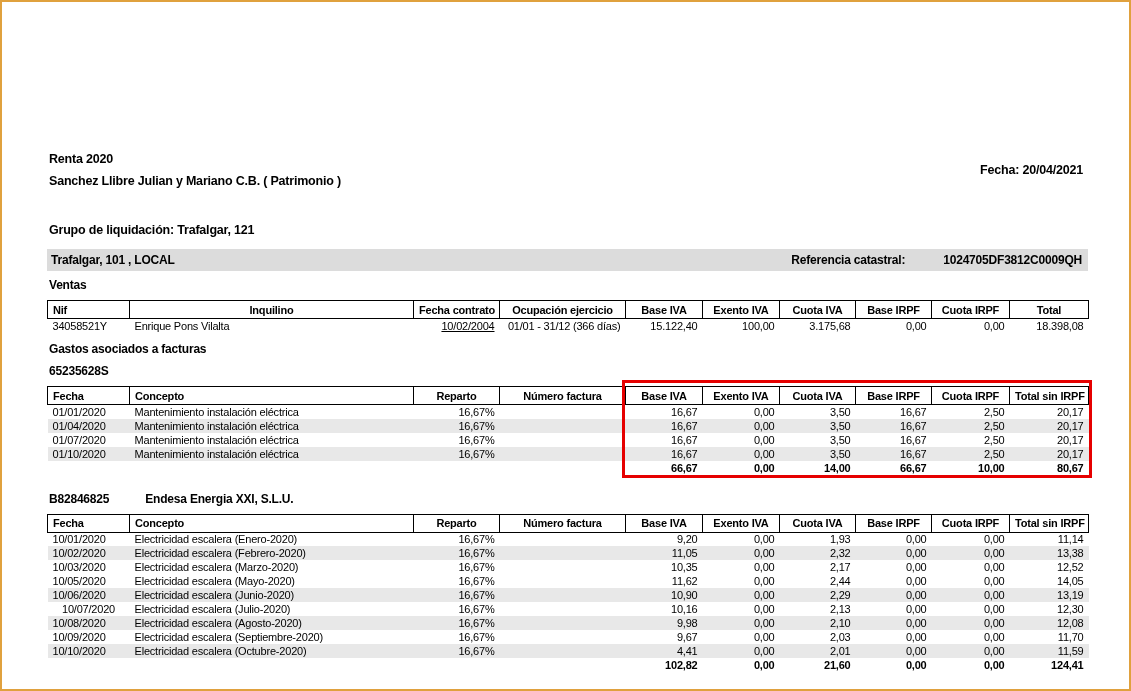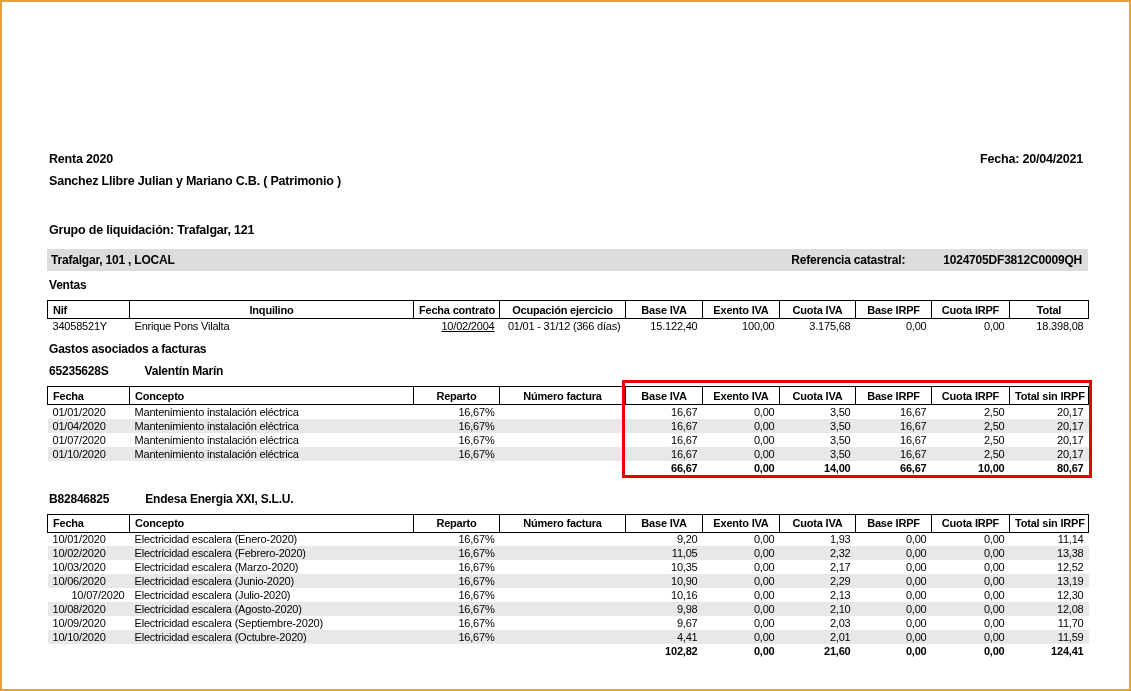--- a/index.html
+++ b/index.html
@@ -18,21 +18,21 @@
   .logo svg{position:absolute; left:0; top:0;}
   .logo .word{
     position:absolute; left:30px; top:42px; font-size:21px; font-weight:bold;
     letter-spacing:2px; color:#111;
   }
   
   .office{position:absolute; left:530px; top:48px; line-height:17px; font-size:12px;}
   .office .name{font-weight:bold; font-size:13px;}
   
   .report-title{position:absolute; left:47px; top:150px; font-size:12.5px; font-weight:bold;}
-  .report-date{position:absolute; right:46px; top:150px; font-size:12.5px; font-weight:bold;}
+  .report-date{position:absolute; right:46px; top:161px; font-size:12.5px; font-weight:bold;}
   .report-owner{position:absolute; left:47px; top:172px; font-size:12.5px; font-weight:bold;}
   .report-group{position:absolute; left:47px; top:221px; font-size:12.5px; font-weight:bold;}
   
   .propbar{
     position:absolute; left:45px; top:247px; width:1041px; height:22px;
     background:var(--bar-bg); display:flex; align-items:center;
     font-size:12px; font-weight:bold; padding:0 4px 0 4px;
   }
   .propbar .ref-label{margin-left:auto;}
   .propbar .ref-value{margin-left:38px; margin-right:2px;}
@@ -123,21 +123,20 @@
           <td style="text-align: right;">18.398,08</td>
         </tr>
       </tbody>
     </table>
 
   <div class="gastos-title">Gastos asociados a facturas</div>
   <div class="providers" id="providers">
       <div class="provider">
         <div class="provider-head">
           <span>65235628S</span>
-          <span class="pname">Valentín Marín</span>
         </div>
         <div class="table-wrap">
           <table class="doc">
             <colgroup>
               <col style="width: 82px;">
               <col style="width: 284px;">
               <col style="width: 86px;">
               <col style="width: 126px;">
               <col style="width: 77px;">
               <col style="width: 77px;">
@@ -291,34 +290,46 @@
                 <td style="text-align: left;">Electricidad escalera (Marzo-2020)</td>
                 <td style="text-align: right;">16,67%</td>
                 <td style="text-align: center;"></td>
                 <td style="text-align: right;">10,35</td>
                 <td style="text-align: right;">0,00</td>
                 <td style="text-align: right;">2,17</td>
                 <td style="text-align: right;">0,00</td>
                 <td style="text-align: right;">0,00</td>
                 <td style="text-align: right;">12,52</td>
               </tr>
+              <tr>
+                <td style="text-align: left;">10/05/2020</td>
+                <td style="text-align: left;">Electricidad escalera (Mayo-2020)</td>
+                <td style="text-align: right;">16,67%</td>
+                <td style="text-align: center;"></td>
+                <td style="text-align: right;">11,62</td>
+                <td style="text-align: right;">0,00</td>
+                <td style="text-align: right;">2,44</td>
+                <td style="text-align: right;">0,00</td>
+                <td style="text-align: right;">0,00</td>
+                <td style="text-align: right;">14,05</td>
+              </tr>
               <tr class="stripe">
                 <td style="text-align: left;">10/06/2020</td>
                 <td style="text-align: left;">Electricidad escalera (Junio-2020)</td>
                 <td style="text-align: right;">16,67%</td>
                 <td style="text-align: center;"></td>
                 <td style="text-align: right;">10,90</td>
                 <td style="text-align: right;">0,00</td>
                 <td style="text-align: right;">2,29</td>
                 <td style="text-align: right;">0,00</td>
                 <td style="text-align: right;">0,00</td>
                 <td style="text-align: right;">13,19</td>
               </tr>
               <tr>
-                <td style="text-align: right;">10/07/2020</td>
+                <td style="text-align: center;">10/07/2020</td>
                 <td style="text-align: left;">Electricidad escalera (Julio-2020)</td>
                 <td style="text-align: right;">16,67%</td>
                 <td style="text-align: center;"></td>
                 <td style="text-align: right;">10,16</td>
                 <td style="text-align: right;">0,00</td>
                 <td style="text-align: right;">2,13</td>
                 <td style="text-align: right;">0,00</td>
                 <td style="text-align: right;">0,00</td>
                 <td style="text-align: right;">12,30</td>
               </tr>

